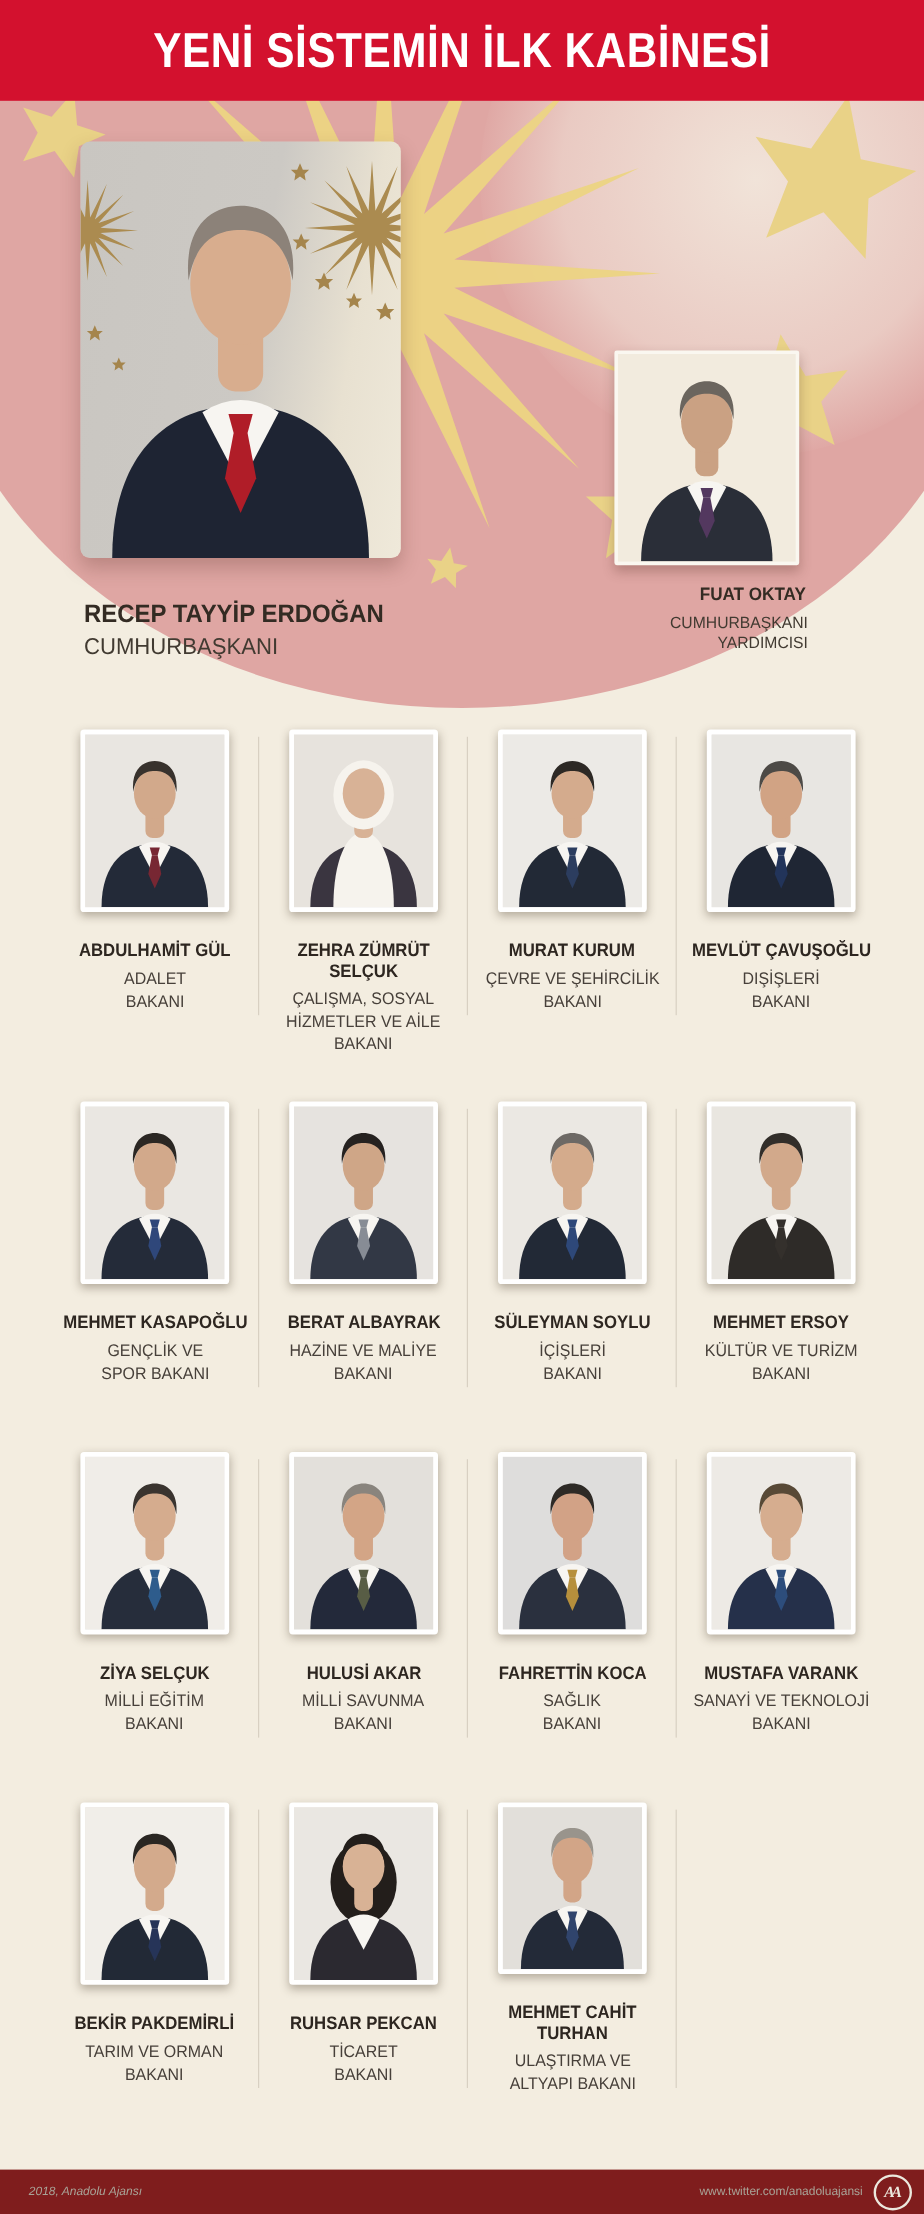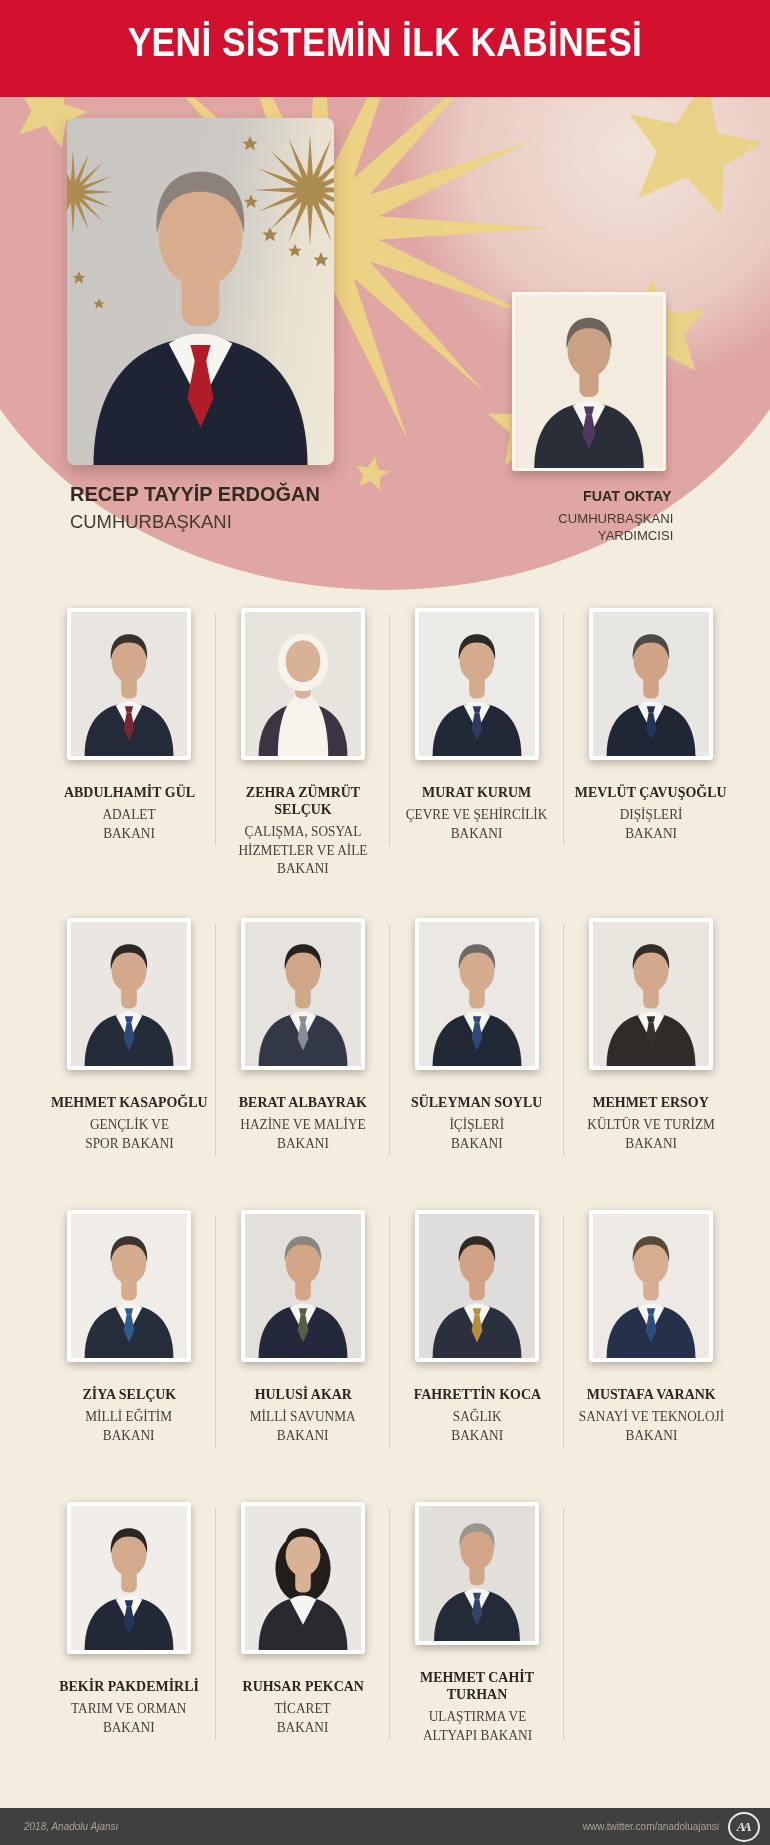--- a/index.html
+++ b/index.html
@@ -1,53 +1,53 @@
 <!DOCTYPE html>
 <html><head>
 <meta charset="utf-8">
 <style>
   html,body{margin:0;padding:0;background:#b9b4a8;}
   .page{position:relative;width:770px;height:1845px;margin:0 auto;overflow:hidden;
         background:#f3ede0;font-family:"Liberation Sans","DejaVu Sans",sans-serif;}
   
-  .banner{position:absolute;left:0;top:0;width:770px;height:97px;background:#d3112e;z-index:50;}
+  .banner{position:absolute;left:0;top:0;width:770px;height:84px;background:#d3112e;z-index:50;}
   .banner h1{margin:0;height:84px;line-height:84px;text-align:center;color:#fff;
              font-size:41px;font-weight:800;letter-spacing:.5px;transform:scaleX(.86);}
   
   .circle{position:absolute;left:-55px;top:-112px;width:880px;height:702px;border-radius:50%;
           background:#dfa6a3;z-index:5;}
   .pale{position:absolute;right:-90px;top:-80px;width:460px;height:460px;border-radius:50%;z-index:7;
         background:radial-gradient(circle,rgba(244,238,226,.85) 0%,rgba(244,238,226,.5) 50%,rgba(244,238,226,0) 72%);}
   .bgstars{position:absolute;left:0;top:0;z-index:10;pointer-events:none;}
   
   .pres-photo{position:absolute;left:67px;top:118px;width:267px;height:347px;border-radius:8px;
        overflow:hidden;z-index:20;box-shadow:0 8px 16px rgba(90,50,40,.28);
        background:linear-gradient(100deg,#c9c6c1 0%,#ccc9c4 52%,#e8e1d1 78%,#efe9da 100%);}
   .pres-photo svg,.vp-photo svg{position:absolute;left:0;top:0;width:100%;height:100%;display:block;}
   .vp-photo{position:absolute;left:512px;top:292px;width:148px;height:173px;border:3px solid #faf7f0;
        border-radius:2px;overflow:hidden;z-index:20;box-shadow:0 5px 10px rgba(90,50,40,.3);background:#f2ebde;}
-  .pres-caption{position:absolute;left:70px;top:482px;z-index:25;}
+  .pres-caption{position:absolute;left:70px;top:500px;z-index:25;}
   .pres-name{font-size:21px;font-weight:800;color:#332b23;transform:scaleX(.95);transform-origin:left;}
   .pres-role{margin-top:5px;font-size:19px;color:#413a31;transform:scaleX(.97);transform-origin:left;}
   .vp-caption{position:absolute;left:496px;top:487px;width:180px;text-align:right;z-index:25;}
   .vp-name{font-size:15px;font-weight:800;color:#332b23;transform:scaleX(.95);}
   .vp-role{margin-top:6px;font-size:13.5px;line-height:17px;color:#413a31;white-space:pre-line;transform:scaleX(.97);}
   
   .grid{position:absolute;left:42px;top:608px;width:696px;display:grid;z-index:20;
         grid-template-columns:repeat(4,174px);grid-template-rows:310px 292px 292px 243px;}
-  .cell{position:relative;display:flex;flex-direction:column;align-items:center;font-family:Liberation Serif, serif;}
+  .cell{position:relative;display:flex;flex-direction:column;align-items:center;}
   .cell:not(:nth-child(4n))::after{content:"";position:absolute;right:0;top:6px;width:1px;height:232px;background:#d8d0c2;}
   .frame{width:116px;height:144px;border:4px solid #fff;border-radius:3px;overflow:hidden;
          box-shadow:0 3px 8px rgba(60,45,30,.35);background:#e9e6e1;}
   .ph{display:block;width:100%;height:100%;}
   .mname{margin-top:24px;font-size:15px;font-weight:800;color:#2d2620;text-align:center;transform:scaleX(.93);}
   .mrole{margin-top:5px;font-size:14px;line-height:18.5px;color:#47403a;white-space:pre-line;
          text-align:center;transform:scaleX(.95);}
   
-  .footer{position:absolute;left:0;top:1808px;width:770px;height:37px;background:#404040;
+  .footer{position:absolute;left:0;top:1808px;width:770px;height:37px;background:#7f1d1d;
           display:flex;align-items:center;z-index:30;}
   .f-left{margin-left:24px;font-size:10px;font-style:italic;color:#a9a397;}
   .f-right{margin-left:auto;font-size:10px;color:#a9a397;}
   .aa{width:26px;height:26px;border:2.5px solid #ece8dd;border-radius:50%;margin:0 10px 0 9px;
       display:flex;align-items:center;justify-content:center;color:#ece8dd;
       font:italic bold 13px "Liberation Serif",serif;letter-spacing:-2.5px;padding-right:2px;box-sizing:content-box;}
   .defs{position:absolute;width:0;height:0;}
 </style>
 </head>
 <body>

